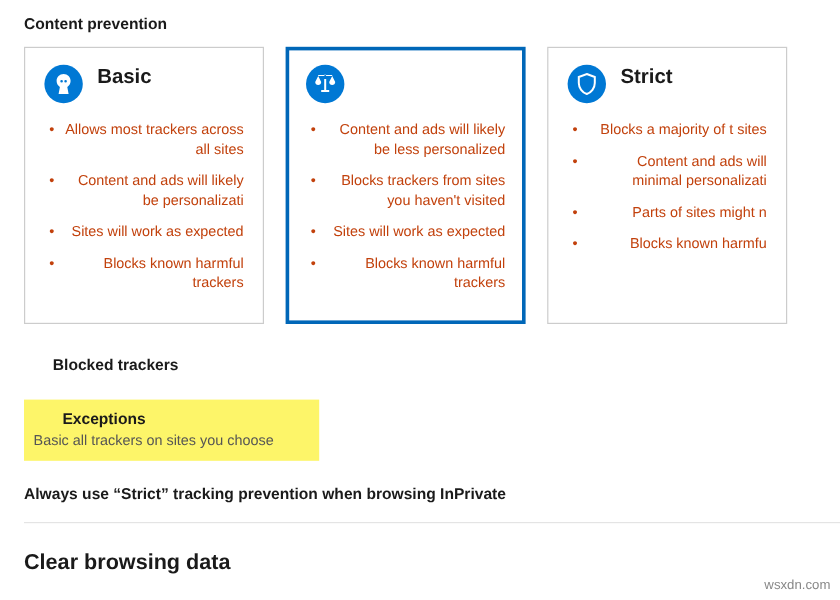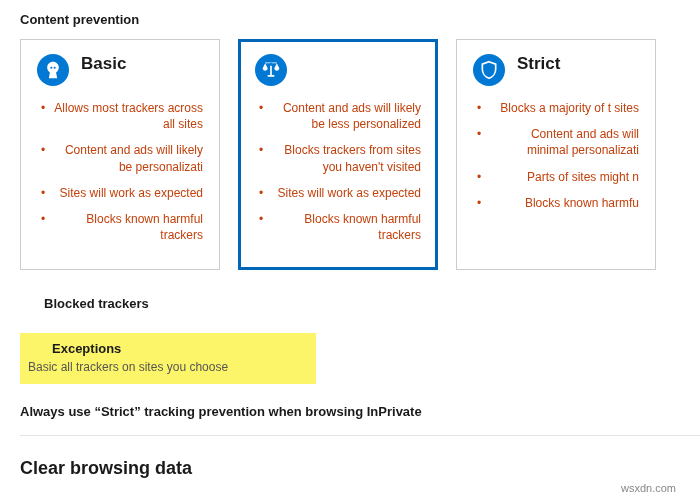--- a/index.html
+++ b/index.html
@@ -79,42 +79,42 @@
       margin-bottom: 4px;
       margin-left: 24px;
     }
     .link-desc {
       font-size: 12px;
       color: #666;
     }
     .exceptions {
       background: #fdf569;
       padding: 8px 8px 10px 8px;
-      width: 296px;
+      width: 246px;
       margin-bottom: 14px;
     }
     .exceptions .link-desc { color: #555; }
     .strict-always {
       font-size: 13px;
       font-weight: 600;
       padding: 6px 0 16px 0;
     }
     hr {
       border: none;
       border-top: 1px solid #e4e4e4;
       margin: 0 0 22px 0;
     }
     .h2 {
       font-size: 18px;
       font-weight: 600;
       margin-bottom: 14px;
     }
     .watermark {
       position: fixed;
-      right: 24px;
+      right: 8px;
       bottom: 6px;
       font-size: 11px;
       color: #888;
     }
   </style>
 </head>
 <body>
 
 <div class="section-title">Content prevention</div>
 

